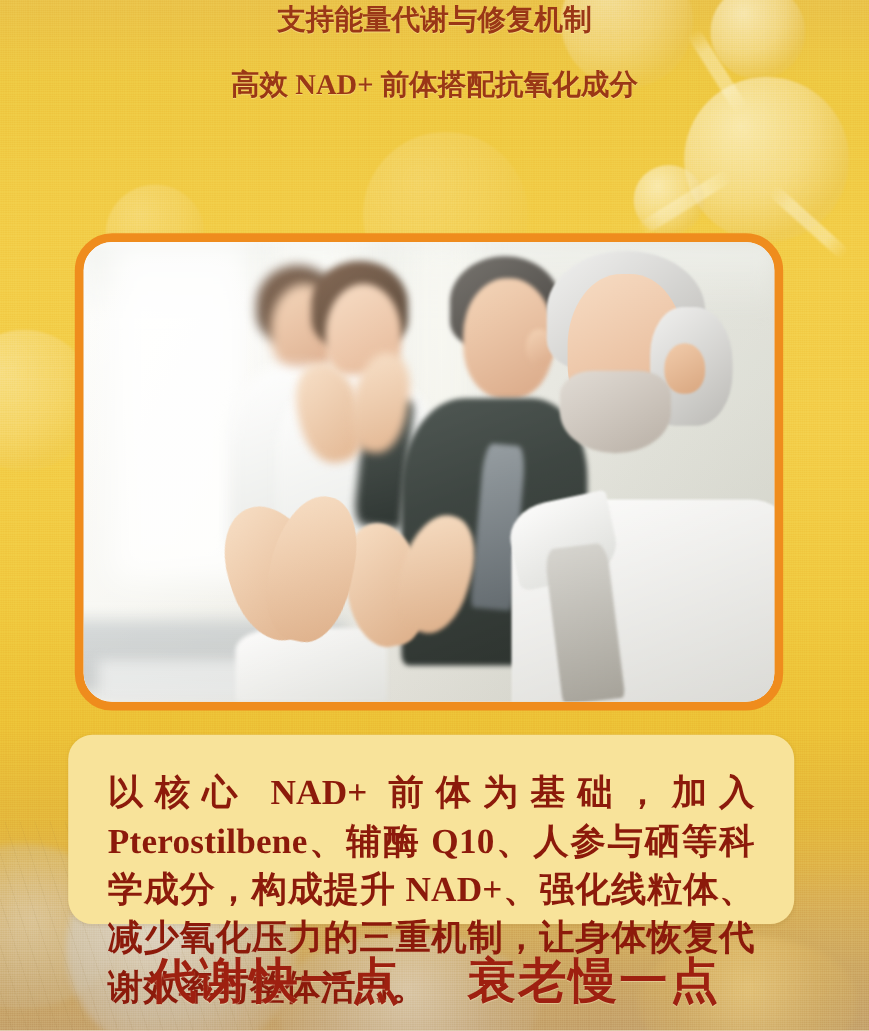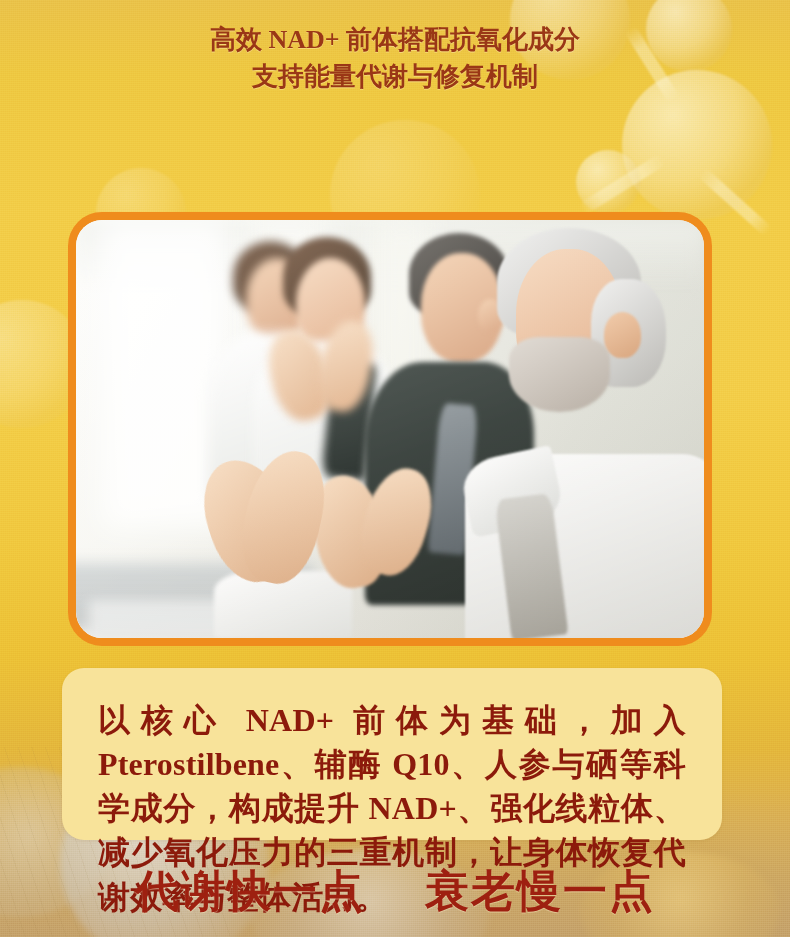--- a/index.html
+++ b/index.html
@@ -348,22 +348,22 @@
     <div class="bottom-sheen"></div>
     <div class="metal m2"></div>
     <div class="metal m1"></div>
     <div class="metal m3"></div>
     <div class="metal m4"></div>
     <div class="streaks"></div>
     <div class="grain"></div>
   </div>
 
   <div class="headings">
+    <p class="sub-line">支持能量代谢与修复机制</p>
     <p class="sub-line first">高效 NAD+ 前体搭配抗氧化成分</p>
-    <p class="sub-line">支持能量代谢与修复机制</p>
   </div>
 
   <div class="photo-card">
     <div class="photo">
       <div class="ceil"></div>
       <div class="win win-a"></div>
       <div class="win win-b"></div>
       <div class="win win-c"></div>
       <div class="desk"></div>
       <div class="desk2"></div>

